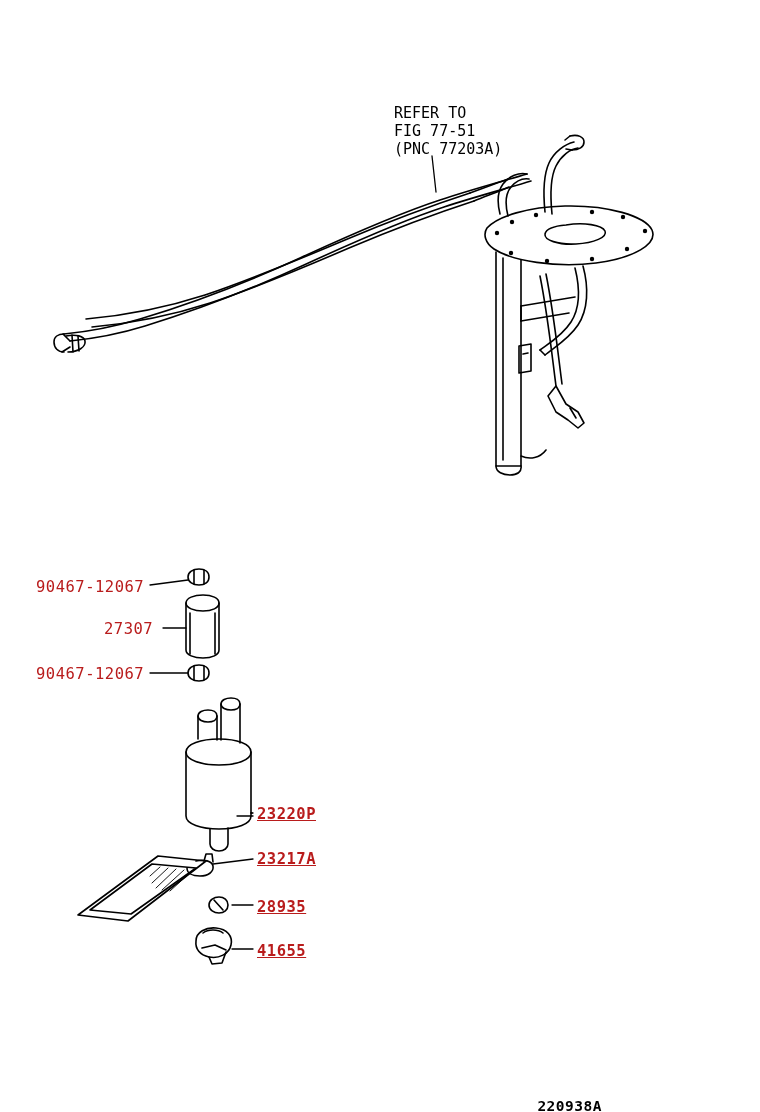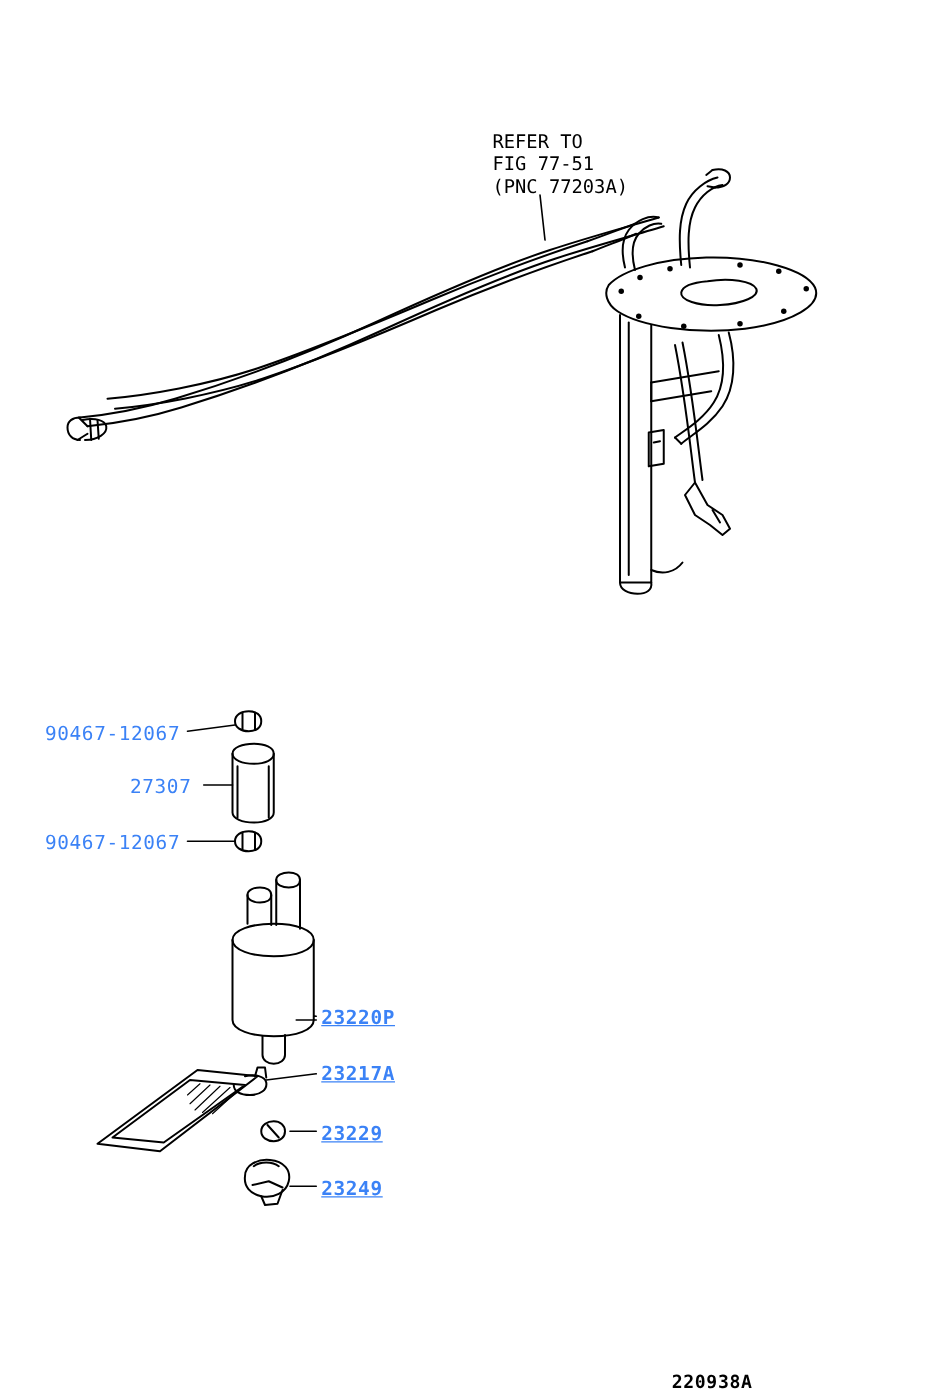--- a/index.html
+++ b/index.html
@@ -28,21 +28,21 @@
     top: 0;
     width: 760px;
     height: 1112px;
   }
   .lbl {
     position: absolute;
     font-family: "DejaVu Sans Mono", monospace;
     font-size: 15.5px;
     letter-spacing: 0.5px;
     white-space: pre;
-    color: #3b82f6;
+    color: #b91c1c;
   }
   .lbl.bold {
     font-weight: bold;
     text-decoration: underline;
   }
   .ref-note {
     position: absolute;
     left: 394px;
     top: 88px;
     font-family: "DejaVu Sans Mono", monospace;
@@ -202,18 +202,18 @@
 
   <div class="ref-note"><span>REFER TO</span>
 <span>FIG 77-51</span>
 <span>(PNC 77203A)</span></div>
 
   <div class="lbl" style="left:36px; top:562px;">90467-12067</div>
   <div class="lbl" style="left:104px; top:604px;">27307</div>
   <div class="lbl" style="left:36px; top:649px;">90467-12067</div>
   <div class="lbl bold" style="left:257px; top:789px;">23220P</div>
   <div class="lbl bold" style="left:257px; top:834px;">23217A</div>
-  <div class="lbl bold" style="left:257px; top:882px;">23229</div>
-  <div class="lbl bold" style="left:257px; top:926px;">23249</div>
+  <div class="lbl bold" style="left:257px; top:882px;">28935</div>
+  <div class="lbl bold" style="left:257px; top:926px;">41655</div>
 
   <div class="code-bl">220938A</div>
 
 </div>
 
 </body></html>

